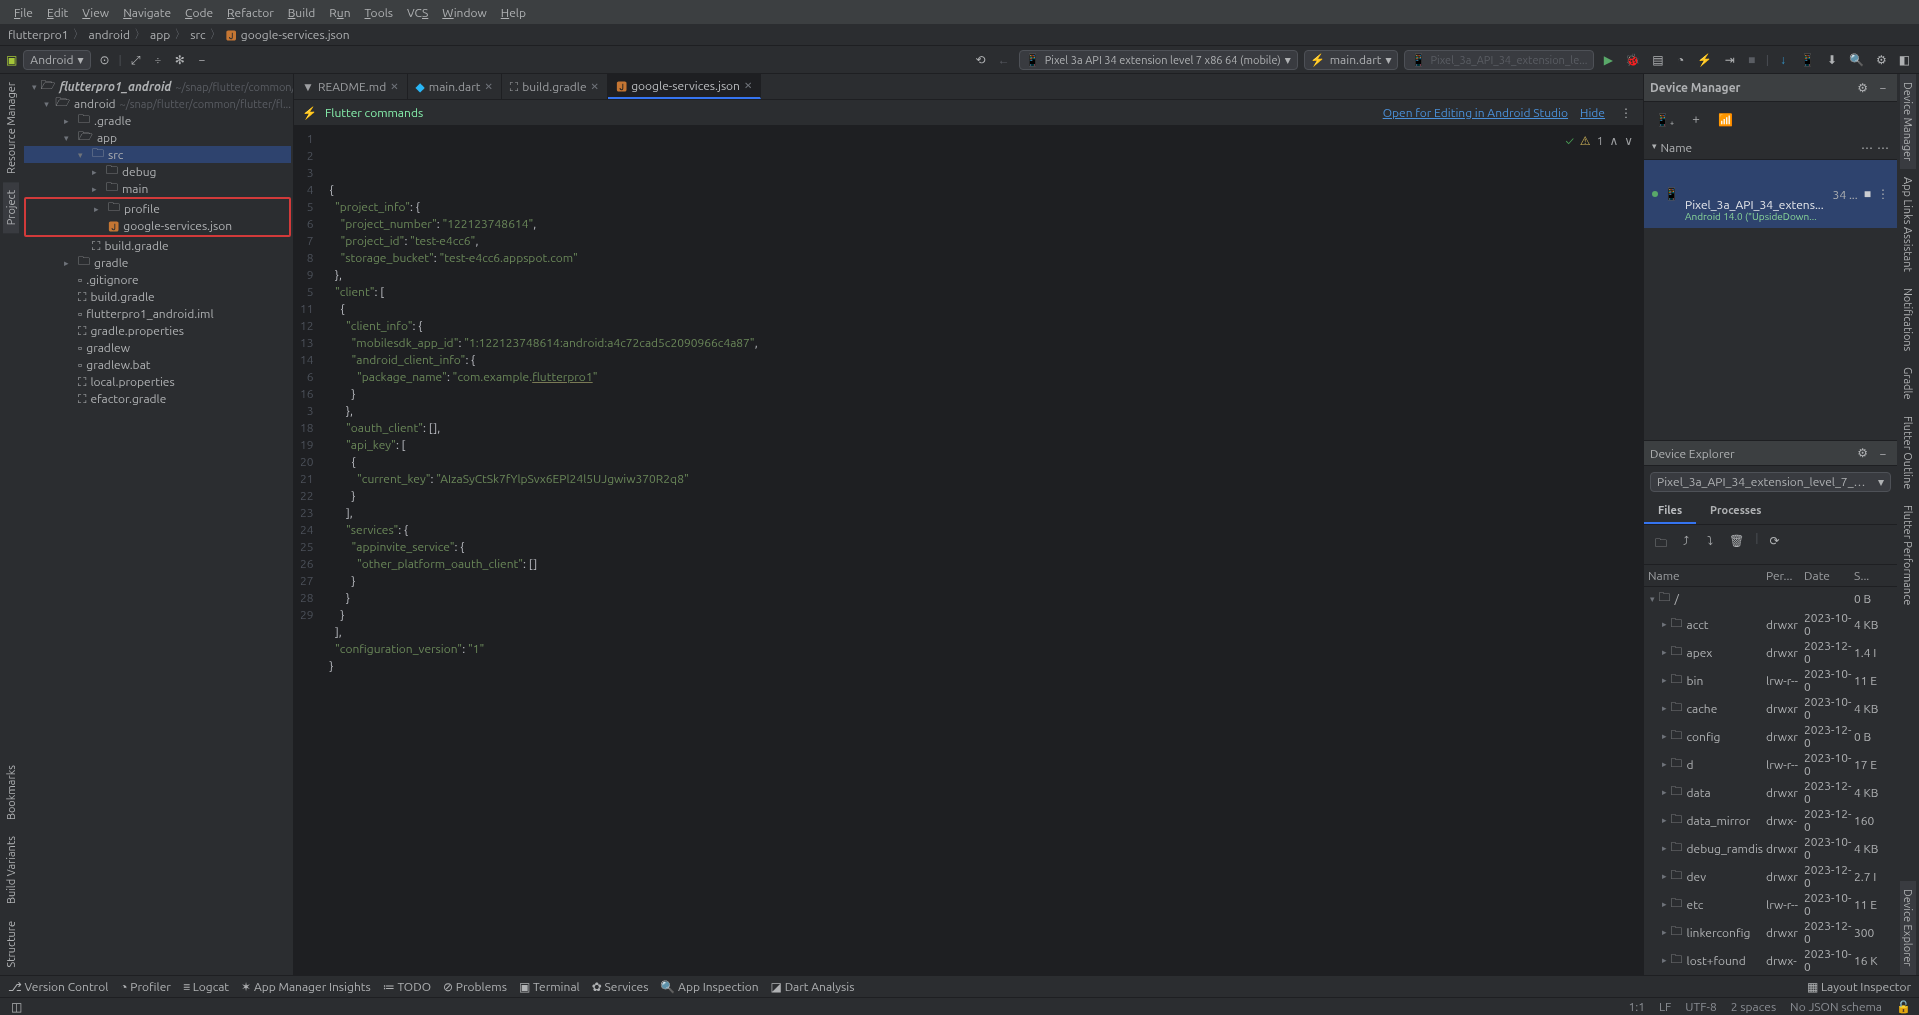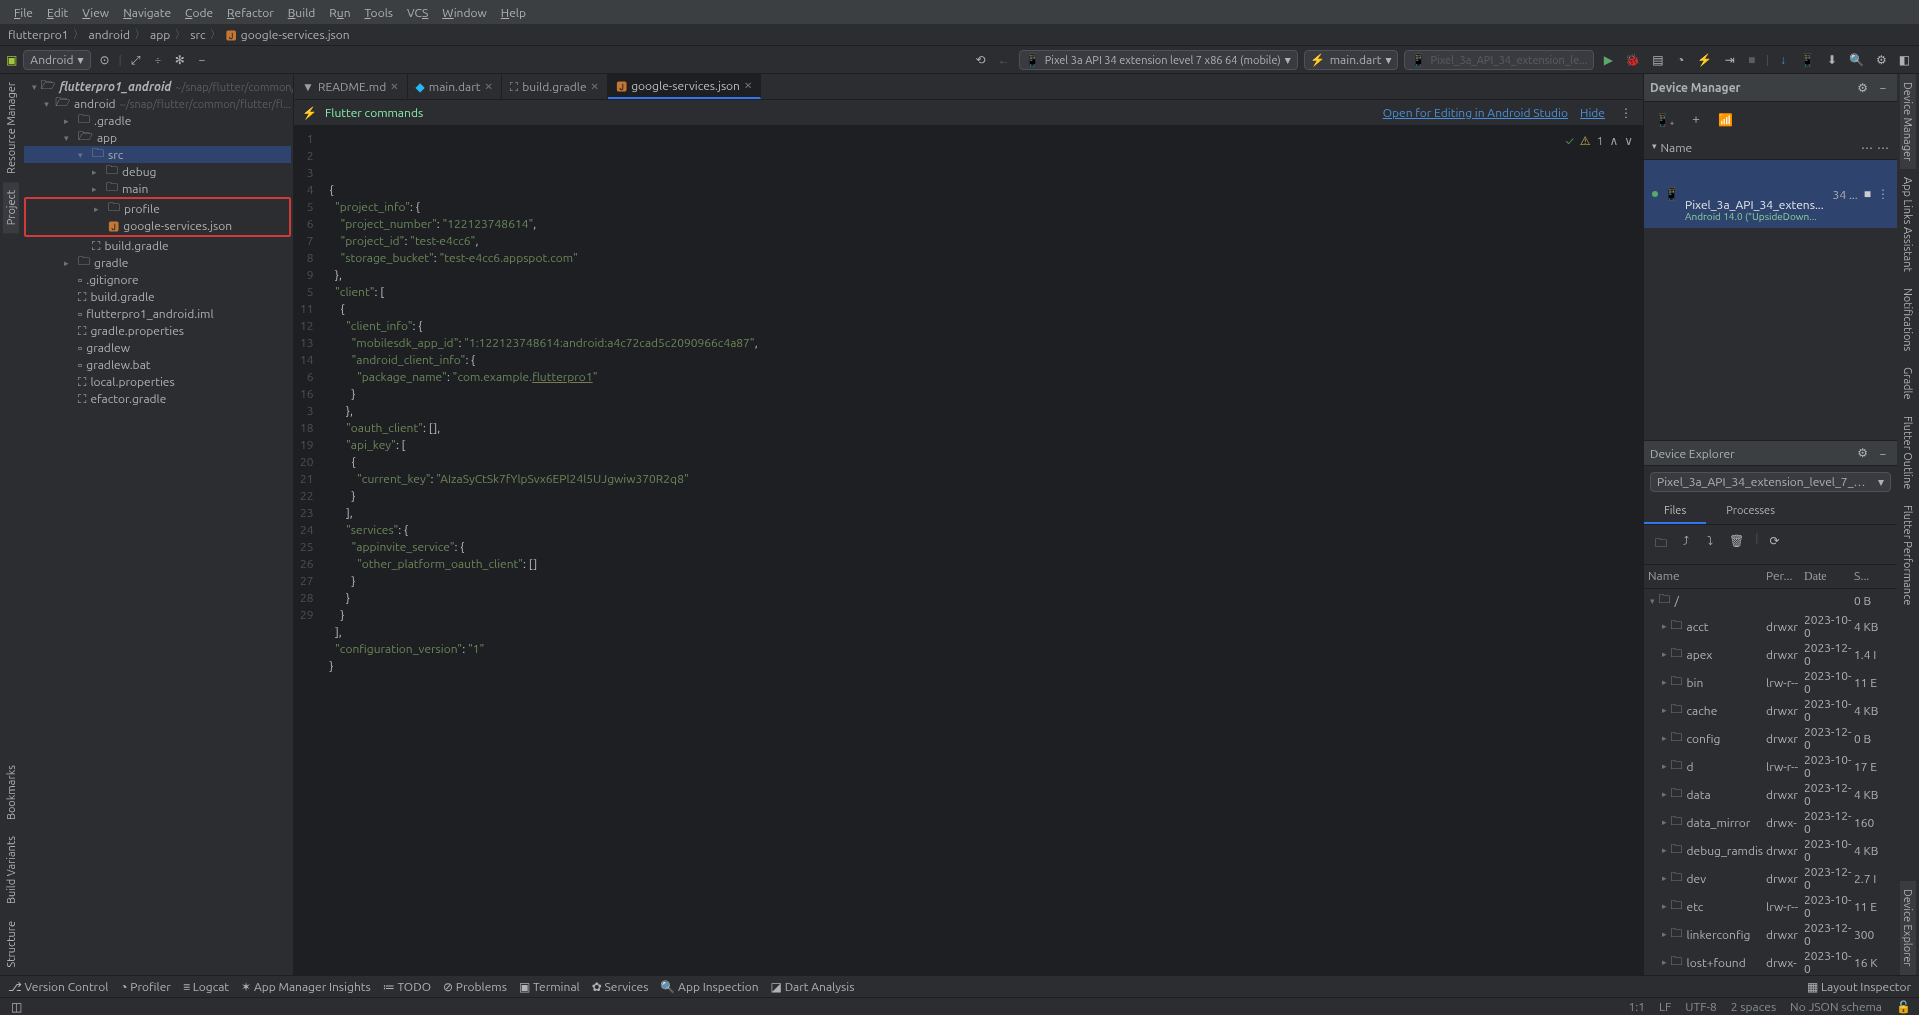--- a/index.html
+++ b/index.html
@@ -51,21 +51,21 @@
 .dm-header .title { font-weight: bold; }
 .dm-toolbar { display: flex; gap: 10px; padding: 6px 8px; align-items: center; }
 .dm-table-head { display: flex; padding: 4px 8px; border-bottom: 1px solid #1e1f22; background: #2b2d30; gap: 4px;}
 .dm-list { flex: 0 0 auto; min-height: 280px; }
 .dm-row.sel { background: #2e436e; padding: 6px 8px; display: flex; align-items: center; gap: 6px;}
 .dm-row .name { color: #e5e7eb; font-size: 12px; overflow: hidden; text-overflow: ellipsis; white-space: nowrap; flex: 1; }
 .dm-row .sub { color: #88d499; font-size: 10px; }
 .de-header { display: flex; align-items: center; padding: 4px 6px; border-top: 1px solid #1e1f22; border-bottom: 1px solid #1e1f22; gap: 4px; background: #3c3f41; height: 26px;}
 .de-drop { margin: 6px; background: #393b40; border: 1px solid #4e5157; padding: 2px 6px; border-radius: 4px; display: flex; justify-content: space-between;}
 .de-tabs { display: flex; border-bottom: 1px solid #1e1f22; }
-.de-tab { padding: 6px 20px; font-size: 11px; }
+.de-tab { padding: 6px 14px; font-size: 11px; font-weight: bold; }
 .de-tab.active { border-bottom: 2px solid #3574f0; color: #bbbdc0; }
 .de-toolbar { display: flex; gap: 8px; padding: 6px 8px; color: #6f737a; border-bottom: 1px solid #1e1f22;}
 .de-table-head { display: flex; padding: 4px 4px; border-bottom: 1px solid #1e1f22; font-size: 11px; color: #9c9ea1;}
 .de-table-head .col { white-space: nowrap; overflow: hidden; text-overflow: ellipsis; }
 .de-files { overflow: auto; flex: 1; font-size: 11px; }
 .de-files .frow { display: flex; padding: 1px 4px; align-items: center; }
 .de-files .frow .name { display: flex; align-items: center; gap: 4px; width: 118px; white-space: nowrap; overflow: hidden;}
 .de-files .frow .perm { width: 38px; }
 .de-files .frow .date { width: 50px; }
 .de-files .frow .size { flex: 1; }
@@ -409,21 +409,21 @@
       <span class="icon-btn">🗀</span>
       <span class="icon-btn">⤴</span>
       <span class="icon-btn">⤵</span>
       <span class="icon-btn">🗑</span>
       <span style="color:#4e5157;">|</span>
       <span class="icon-btn">⟳</span>
     </div>
     <div class="de-table-head">
       <span class="col" style="width:118px;">Name</span>
       <span class="col" style="width:38px;">Per...</span>
-      <span class="col" style="width:50px;font-family:Liberation Serif, serif;">Date</span>
+      <span class="col" style="width:50px;">Date</span>
       <span class="col" style="flex:1;">S...</span>
     </div>
     <div class="de-files" id="de-files">
         <div class="frow">
           <span class="name" style="padding-left: 2px;">
             <span style="font-size: 9px; color: rgb(111, 115, 122);">▾</span>
             <span>🗀</span>
             <span>/</span>
           </span>
           <span class="perm"></span>

